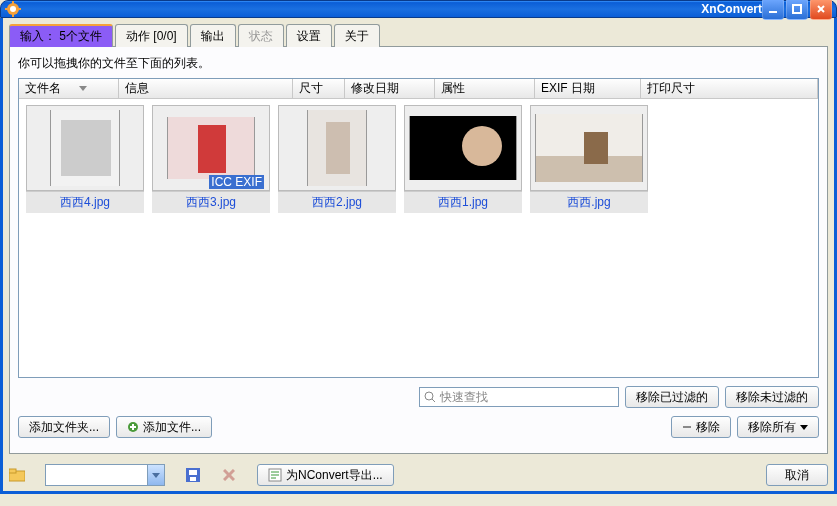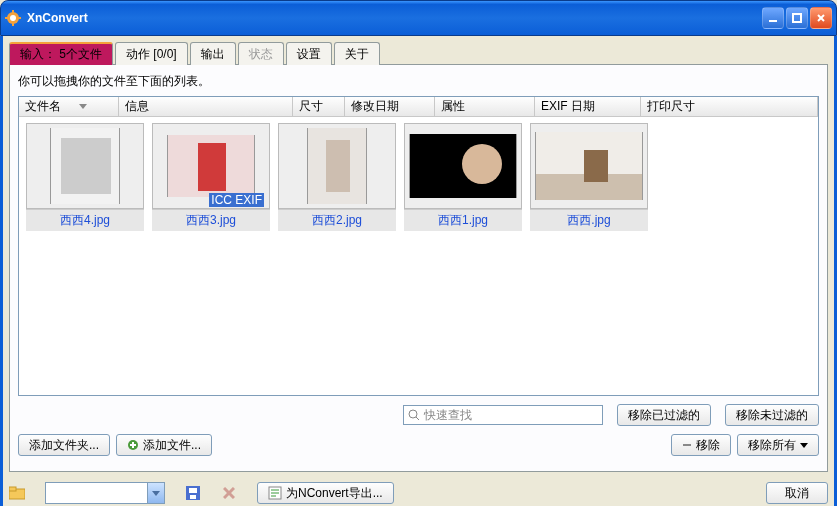--- a/index.html
+++ b/index.html
@@ -1,51 +1,51 @@
 <!DOCTYPE html>
 <html><head>
 <meta charset="utf-8">
 <style>
 * { box-sizing: border-box; margin: 0; padding: 0; font-family: "Microsoft YaHei", "SimSun", Tahoma, sans-serif; font-size: 12px; }
 body { background: #ece9d8; width: 837px; height: 506px; overflow: hidden; }
 
-.titlebar { height: 36px; background: linear-gradient(to bottom, #3a95ff 0%, #0b5ed7 10%, #1a6fe0 50%, #0b5ed7 100%); display: flex; align-items: center; padding: 0 4px; color: #fff; border-radius: 8px 8px 0 0; border: 1px solid #0a3b8a; }
+.titlebar { height: 18px; background: linear-gradient(to bottom, #3a95ff 0%, #0b5ed7 10%, #1a6fe0 50%, #0b5ed7 100%); display: flex; align-items: center; padding: 0 4px; color: #fff; border-radius: 8px 8px 0 0; border: 1px solid #0a3b8a; text-align: right; }
 .titlebar .app-icon { width: 16px; height: 16px; margin-right: 6px; }
 .titlebar .title { font-weight: bold; color: #fff; flex: 1; }
 .win-btns { display: flex; gap: 2px; }
 .win-btn { width: 22px; height: 22px; border-radius: 4px; display: flex; align-items: center; justify-content: center; border: 1px solid #fff3; }
 .win-min, .win-max { background: linear-gradient(#6fa8ff, #2a6fd6); }
 .win-close { background: linear-gradient(#ff9a6f, #e04a1f); }
 .win-btn svg { display:block; }
 
 .outer { border-left: 3px solid #0b5ed7; border-right: 3px solid #0b5ed7; border-bottom: 3px solid #0b5ed7; height: 476px; background: #ece9d8; padding: 6px; }
 
 .tabs { display: flex; align-items: flex-end; height: 22px; }
 .tab { border: 1px solid #919b9c; border-bottom: none; padding: 3px 10px 2px; margin-right: 2px; background: #f4f3ee; border-radius: 3px 3px 0 0; cursor: default; color: #000; position: relative; top: 1px; }
-.tab.active { background: #be185d; border-top: 2px solid #f5a13a; padding-top: 2px; z-index: 2; }
+.tab.active { background: #8b5cf6; border-top: 2px solid #f5a13a; padding-top: 2px; z-index: 2; }
 .tab.disabled { color: #999; }
 
 .panel { border: 1px solid #919b9c; background: #fcfcfe; height: 408px; padding: 8px; display: flex; flex-direction: column; }
 
 .hint { margin-bottom: 6px; color: #000; }
 
 .filearea { border: 1px solid #7f9db9; background: #fff; flex: 0 0 300px; display: flex; flex-direction: column; }
 .header-row { display: flex; background: linear-gradient(#fefefe, #e8e8e8); border-bottom: 1px solid #c8c8c8; height: 20px; }
 .header-cell { border-right: 1px solid #c8c8c8; padding: 2px 6px; color: #000; display: flex; align-items: center; gap: 18px; overflow: hidden; white-space: nowrap; }
 .sort-arrow { width:0; height:0; border-left:4px solid transparent; border-right:4px solid transparent; border-top:5px solid #888; }
 
 .thumbs { flex: 1; display: flex; gap: 6px; padding: 6px; align-items: flex-start; overflow: hidden; }
 .thumb { width: 120px; display: flex; flex-direction: column; align-items: center; justify-content: center; }
 .thumb-img { width: 118px; height: 86px; border: 1px solid #bbb; background: #eee; display: flex; align-items: center; justify-content: center; padding: 4px; }
 .thumb-inner { border: 1px solid #999; display:flex; align-items:center; justify-content:center; background:#ddd; }
 .thumb-label { width: 118px; text-align: center; padding: 2px 0; background: #e7e7e7; color: #1d4ed8; border-top: 1px solid #ccc; }
 .badge { position:absolute; }
 .thumb-wrap { position:relative; }
 
-.search-row { display: flex; align-items: center; gap: 14px; margin-top: 8px; justify-content: flex-end; }
+.search-row { display: flex; align-items: center; gap: 6px; margin-top: 8px; justify-content: flex-end; }
 .search-box { border: 1px solid #7f9db9; width: 200px; height: 20px; display: flex; align-items: center; padding: 0 4px; background: #fff; color: #888; }
 .search-box svg { margin-right:4px; }
 .btn { border: 1px solid #7f9db9; background: linear-gradient(#fefefe, #e8e8e8); padding: 2px 10px; border-radius: 3px; cursor: default; color: #000; height: 22px; display:inline-flex; align-items:center; gap:4px; }
 
 .add-row { display: flex; align-items: center; gap: 6px; margin-top: 8px; }
 .spacer { flex: 1; }
 
 .bottom-bar { display: flex; align-items: center; gap: 20px; margin-top: 8px; padding: 2px 0; }
 .combo { border: 1px solid #7f9db9; width: 120px; height: 22px; background: #fff; display: flex; align-items: center; }
 .combo-btn { margin-left:auto; width:17px; height:20px; background: linear-gradient(#cde3ff,#8fb8ef); border-left:1px solid #7f9db9; display:flex; align-items:center; justify-content:center; }

